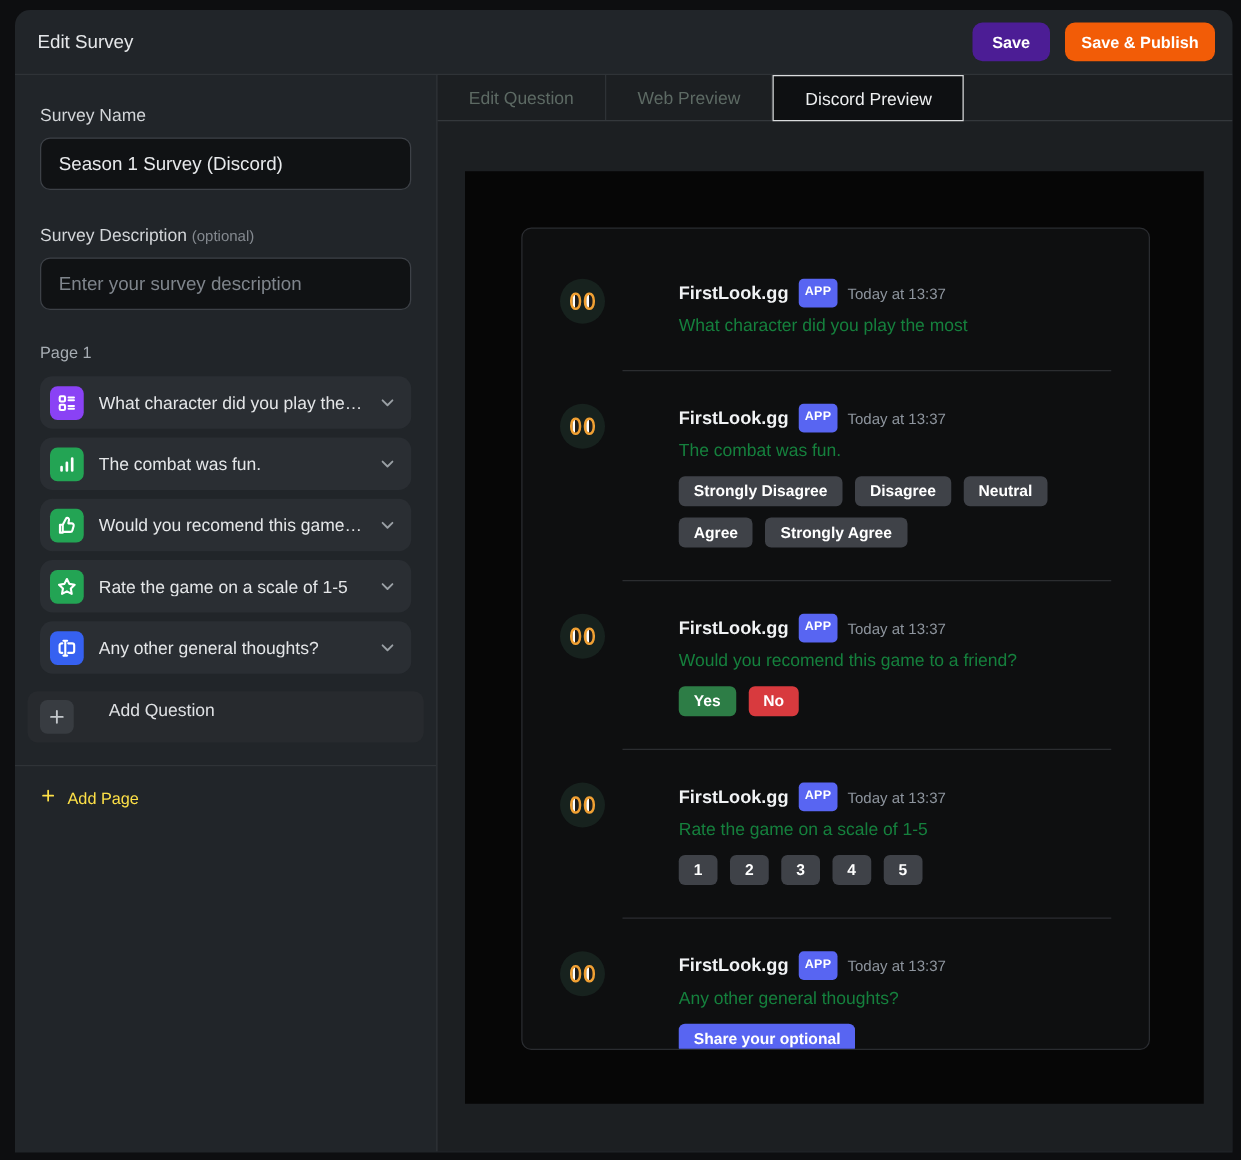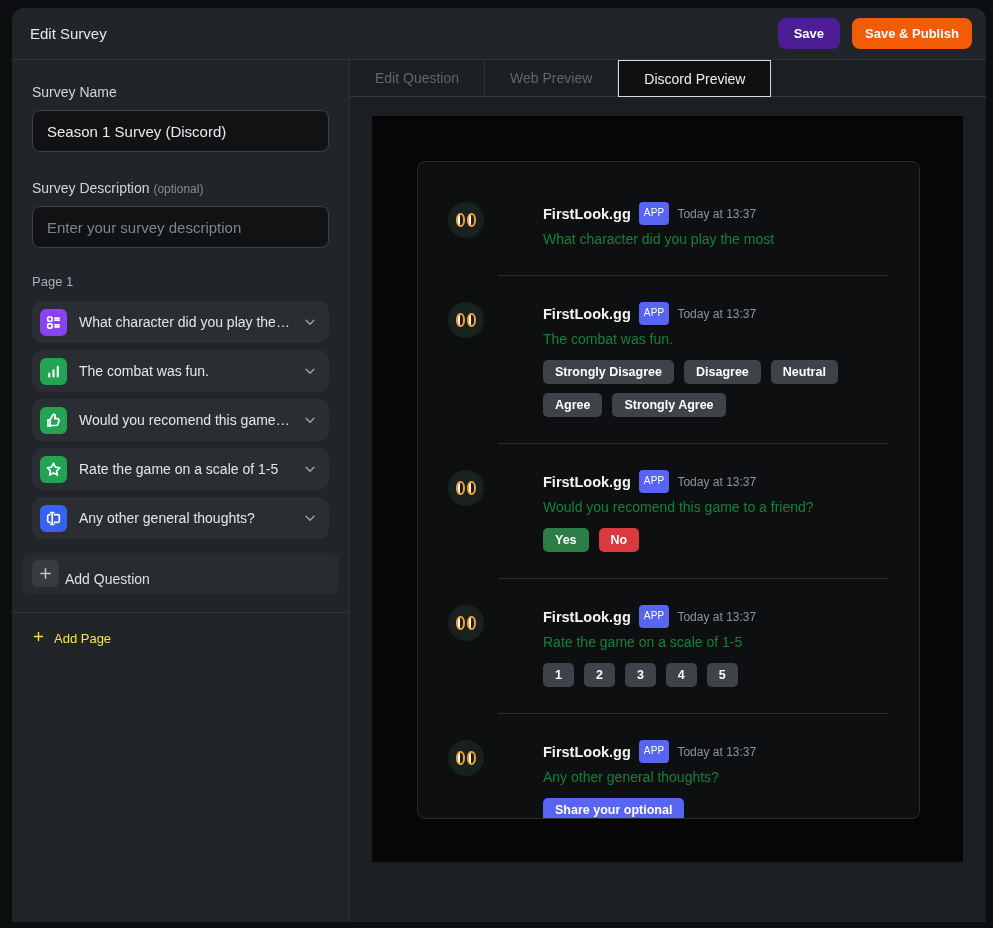--- a/index.html
+++ b/index.html
@@ -10,55 +10,55 @@
   .topbar { height:52px; display:flex; align-items:center; padding:0 14px 0 18px; border-bottom:1px solid #2f3337; }
   .page-title { font-size:15px; color:#e5e7e9; }
   .topbar-actions { margin-left:auto; display:flex; gap:12px; }
   .btn { border:none; cursor:pointer; font-family:inherit; font-size:13px; font-weight:700; color:#fff; border-radius:8px; padding:8px 16px; }
   .btn-save { background:#4c1d95; }
   .btn-publish { background:var(--accent,#f25c07); padding:8px 13px; }
 
   
   .content { display:flex; height:861px; }
   .sidebar { width:338px; border-right:1px solid #2f3337; padding:24px 20px 0; position:relative; }
-  .main { flex:1; display:flex; flex-direction:column; background:#1c1f22; }
+  .main { flex:1; display:flex; flex-direction:column; background:#1c1f22;gap:21px; }
 
   
   .field-label { font-size:14px; color:#d2d5d8; margin-bottom:10px; }
   .field-label .optional { font-size:12px; color:#84898f; font-weight:400; }
   .text-input { width:100%; height:42px; background:#101214; border:1px solid #3d4147; border-radius:8px; color:#e8eaec; font-size:15px; font-family:inherit; padding:0 14px; outline:none; }
   .text-input::placeholder { color:#7f858c; }
   .gap-lg { height:28px; }
   .page-label { font-size:13px; color:#a7adb3; margin:26px 0 12px; }
   .q-row { height:42px; background:#2a2e33; border-radius:10px; margin-bottom:7px; display:flex; align-items:center; gap:12px; padding:0 12px 0 8px; cursor:pointer; }
   .q-icon { width:27px; height:27px; border-radius:6px; flex:0 0 27px; display:flex; align-items:center; justify-content:center; }
   .q-icon svg { width:17px; height:17px; }
   .q-label { flex:1; font-size:14px; color:#e4e6e8; white-space:nowrap; overflow:hidden; text-overflow:ellipsis; }
   .q-chevron { color:#9aa0a5; display:flex; }
-  .add-question { margin:14px -10px 0; padding:7px 10px; background:#272a2e; border-radius:8px; display:flex; align-items:flex-end; gap:6px; cursor:pointer; }
+  .add-question { margin:14px -10px 0; padding:7px 10px; background:#272a2e; border-radius:8px; display:flex; align-items:flex-start; gap:28px; cursor:pointer; }
   .plus-box { width:27px; height:27px; border-radius:6px; background:#383c41; display:flex; align-items:center; justify-content:center; color:#c3c7cb; }
   .add-question-label { font-size:14px; color:#dfe1e4; }
   .sidebar-hr { border:none; border-top:1px solid #2f3337; margin:18px -20px 0; }
   .add-page { display:flex; align-items:center; gap:9px; margin-top:17px; color:#fde047; font-size:13px; cursor:pointer; background:none; border:none; font-family:inherit; }
 
   
   .tab-bar { height:37px; display:flex; border-bottom:1px solid #34383c; }
   .tab { display:flex; align-items:center; padding:0 25px; font-size:14px; color:#5d6a64; border-right:1px solid #2e3236; cursor:pointer; }
   .tab.active { color:#edeff0; background:#0e1012; border:1px solid #d9dbdd; margin-bottom:-1px; }
 
   
   .preview-black { margin:19px 23px 0 22px; height:746px; background:#060606; }
   .discord-panel { margin:0 43px 0 45px; position:relative; top:45px; height:658px; background:#0e0f10; border:1px solid #2a2c30; border-radius:8px; padding:40px 30px; overflow:hidden; }
   .message { display:flex; gap:14px; }
   .avatar { width:36px; height:36px; border-radius:50%; background:#17221e; flex:0 0 36px; display:flex; align-items:center; justify-content:center; gap:2px; }
   .eye { width:9px; height:14px; border:2px solid #f0a033; border-radius:46%; background:linear-gradient(90deg,#ffffff 42%,#1d1d1d 42%); }
   .msg-body { flex:1; min-width:0;margin-left:45px; }
   .msg-head { display:flex; align-items:center; gap:8px; line-height:20px; }
   .msg-username { font-size:14.5px; font-weight:700; color:#f1f3f5; }
-  .app-badge { background:var(--blurple,#5865f2); color:#fff; font-size:10px; font-weight:400; padding:1px 5px 2px; border-radius:4px; letter-spacing:.2px; }
+  .app-badge { background:var(--blurple,#5865f2); color:#fff; font-size:10px; font-weight:700; padding:1px 5px 2px; border-radius:4px; letter-spacing:.2px; }
   .msg-time { font-size:12px; color:#8e959e; }
   .msg-text { margin-top:5px; font-size:14px; color:#15803d; line-height:19px; }
   .msg-buttons { margin-top:11px; display:flex; flex-wrap:wrap; gap:9px 10px; max-width:396px; }
   .dbtn { border:none; cursor:pointer; font-family:inherit; font-size:12.5px; font-weight:700; color:#fff; border-radius:5px; padding:6px 12px; line-height:12px; }
   .dbtn.secondary { background:#3f4248; }
   .dbtn.success { background:var(--success,#2d7d46); }
   .dbtn.danger { background:var(--danger,#d83a3e); }
   .dbtn.primary { background:var(--blurple,#5865f2); }
   .msg-divider { border:none; border-top:1px solid #2b2d30; margin:26px 0 26px 50px; }
 </style>

